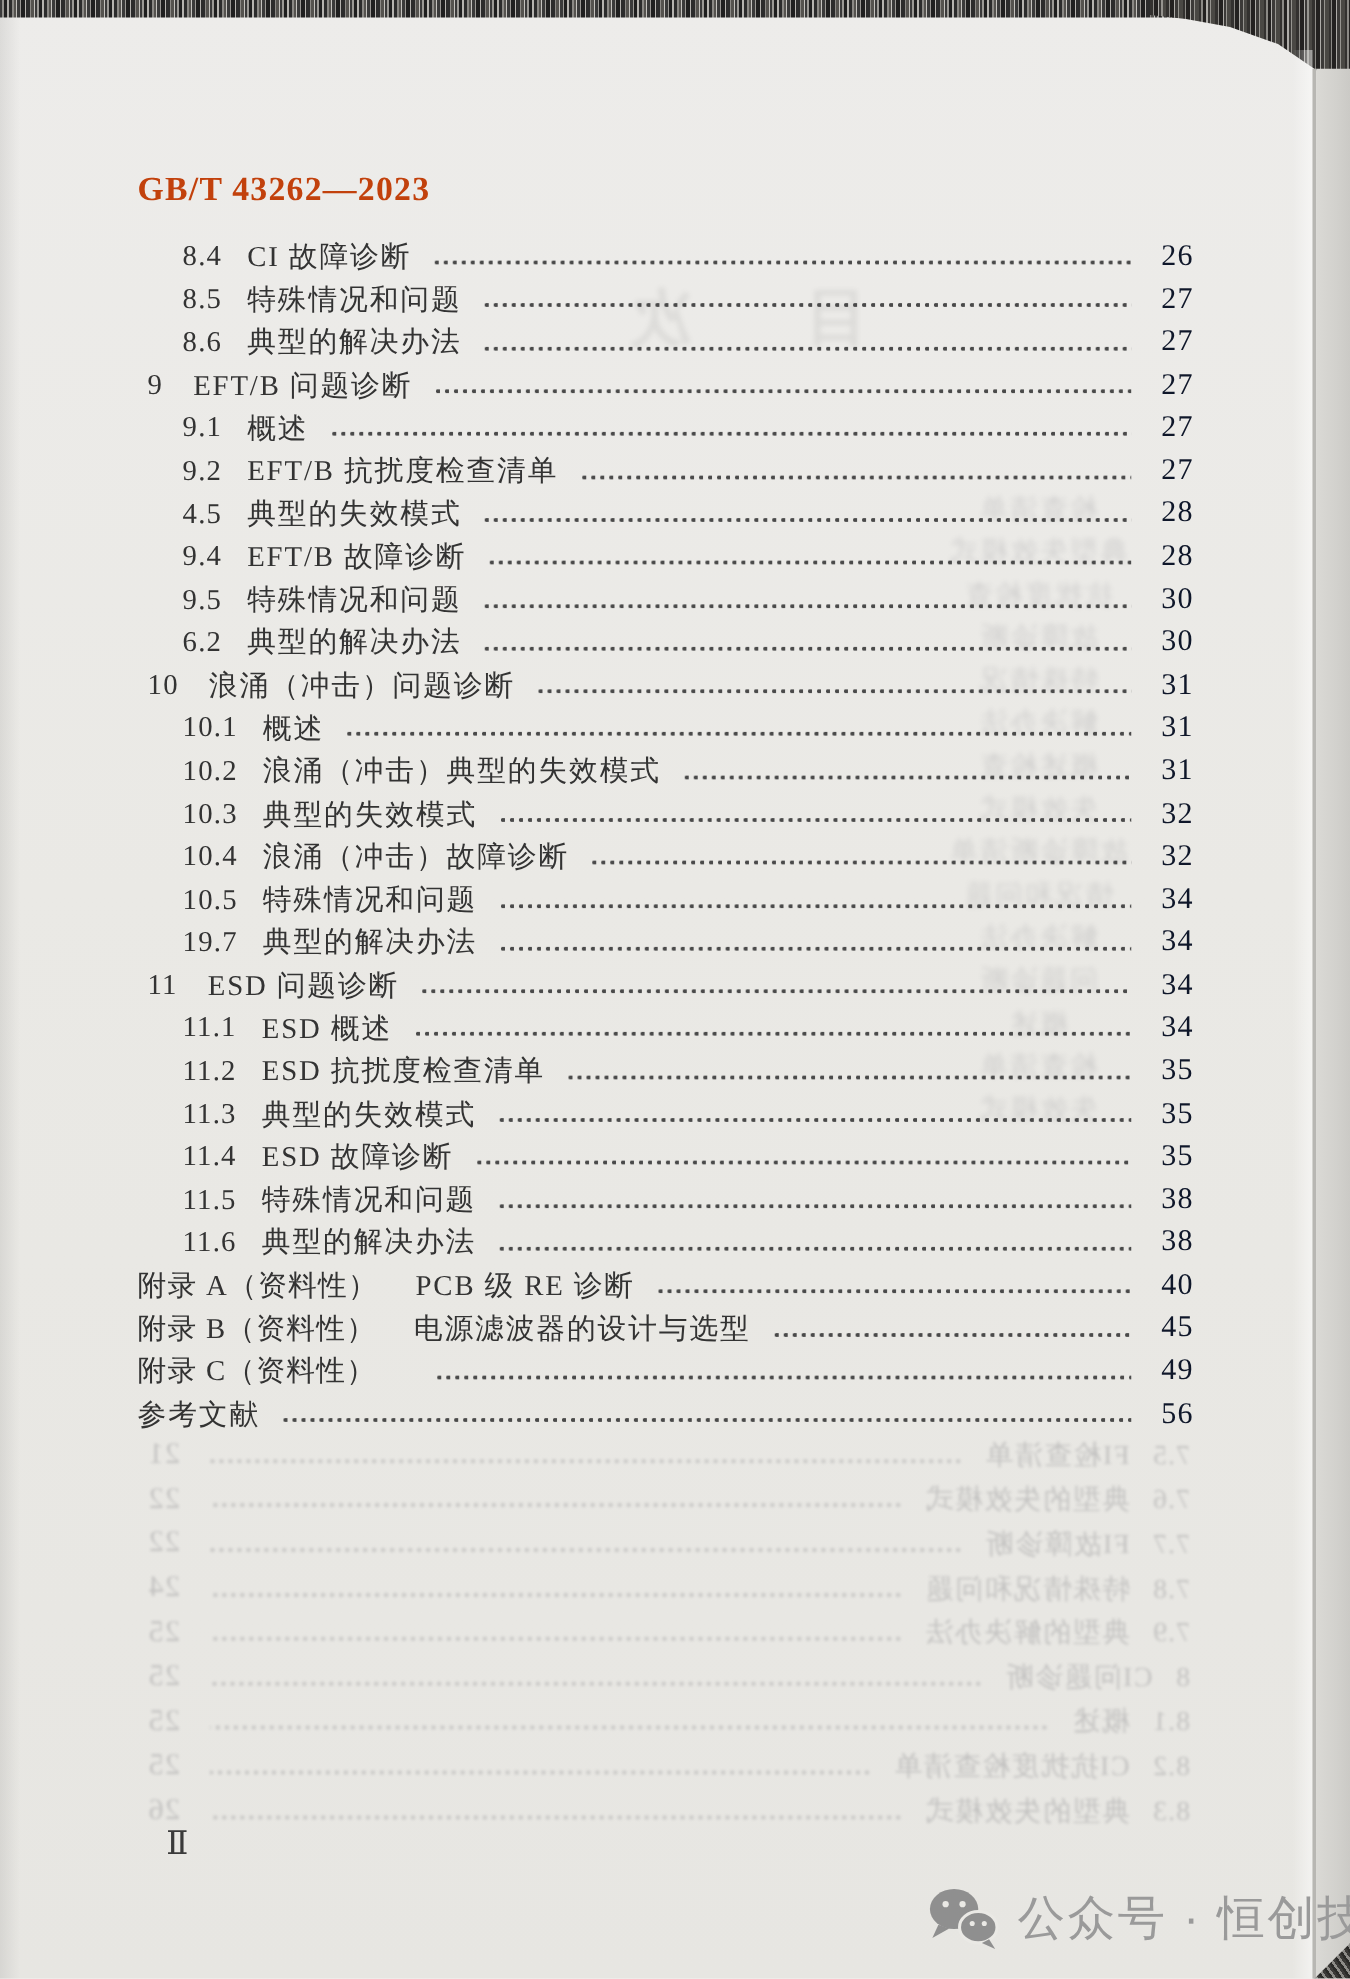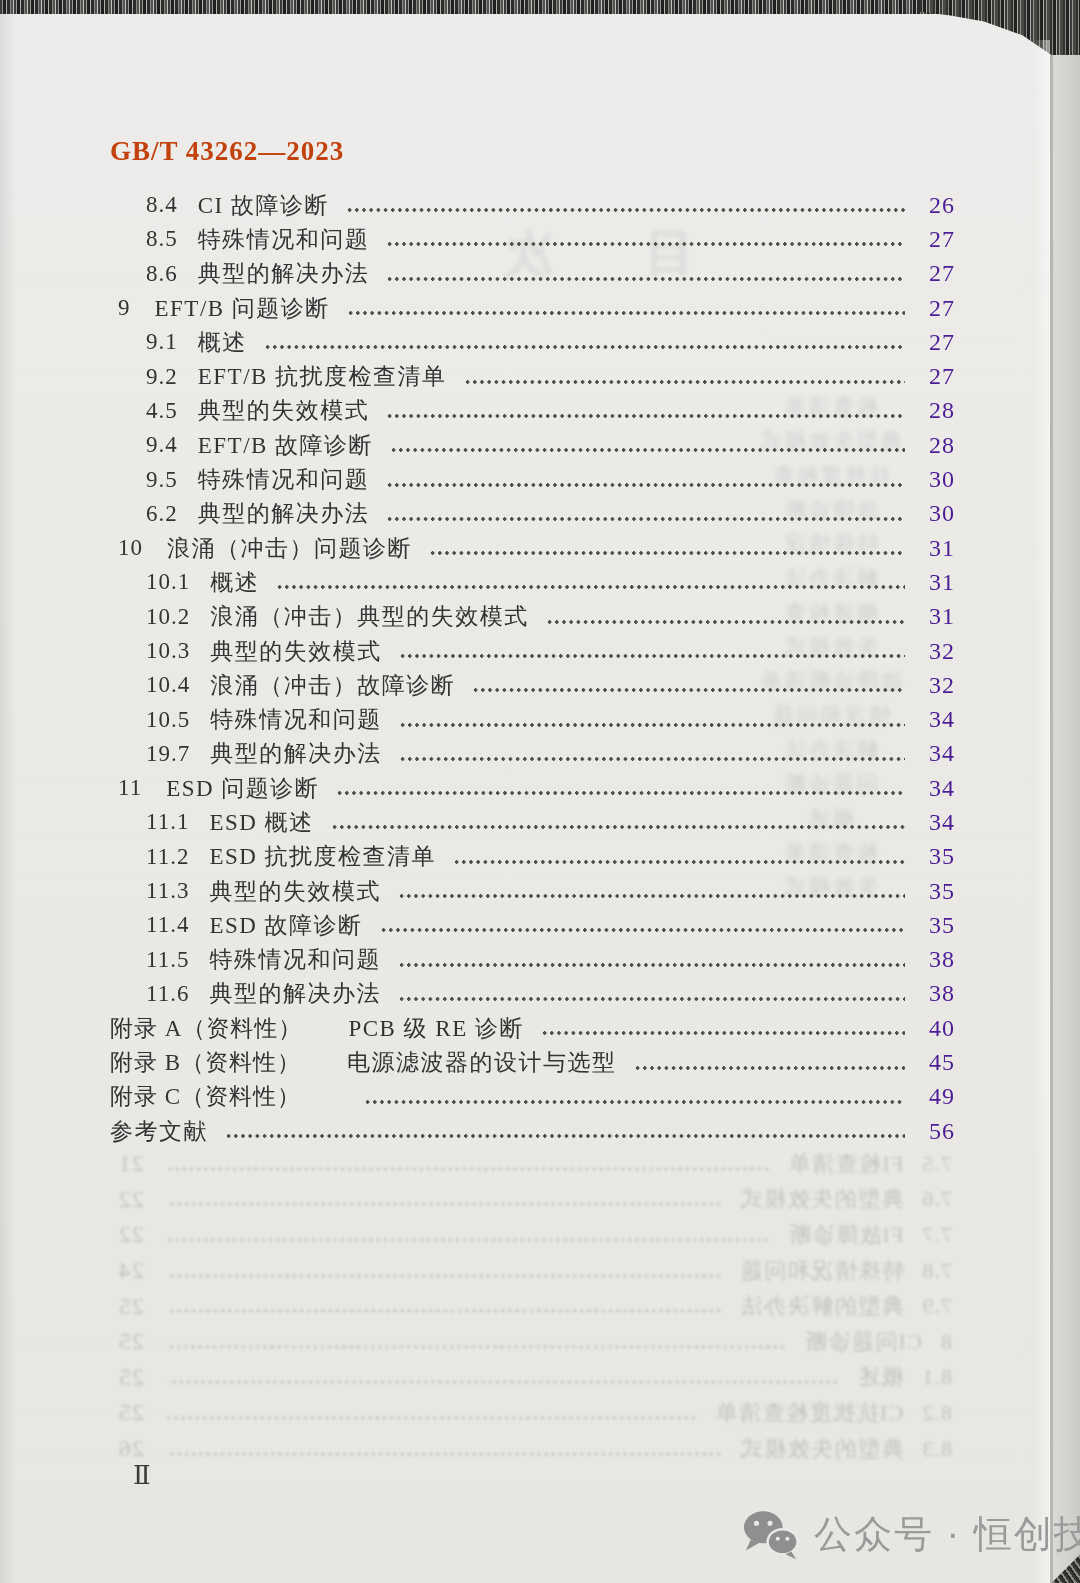--- a/index.html
+++ b/index.html
@@ -52,24 +52,24 @@
   
   .toc{position:absolute;left:110px;top:188px;width:845px;}
   .trow{display:flex;align-items:center;height:34.3px;font-size:23px;color:#333;}
   .trow .num{white-space:nowrap;letter-spacing:1px;}
   .trow .title{white-space:nowrap;letter-spacing:1.5px;}
   .trow .leader{
     flex:1;height:6px;margin:0 8px 0 18px;position:relative;top:5px;
     background-image:radial-gradient(circle at 2.5px 3px,#4a4a4a 1.55px,rgba(0,0,0,0) 1.9px);
     background-size:7.2px 6px;background-repeat:repeat-x;
   }
-  .trow .pg{width:42px;text-align:right;font-size:24px;color:#4c1d95;letter-spacing:1px;}
+  .trow .pg{width:42px;text-align:right;font-size:24px;color:#0f172a;letter-spacing:1px;}
   .lvl-chapter .num{margin-left:8px;margin-right:24px;}
   .lvl-section .num{margin-left:36px;margin-right:20px;}
-  .lvl-appendix .num{margin-left:0;margin-right:46px;}
+  .lvl-appendix .num{margin-left:0;margin-right:30px;}
   
   .ghost-title{
     position:absolute;left:452px;top:220px;width:240px;
     font-size:50px;font-weight:bold;letter-spacing:38px;color:#5c5c5c;
     opacity:.10;filter:blur(2px);transform:scaleX(-1);white-space:nowrap;
   }
   .ghost-col{
     position:absolute;left:695px;top:390px;width:270px;
     font-size:22px;line-height:34.3px;letter-spacing:2px;text-align:center;
     color:#52525c;opacity:.17;filter:blur(2.2px);transform:scaleX(-1);

